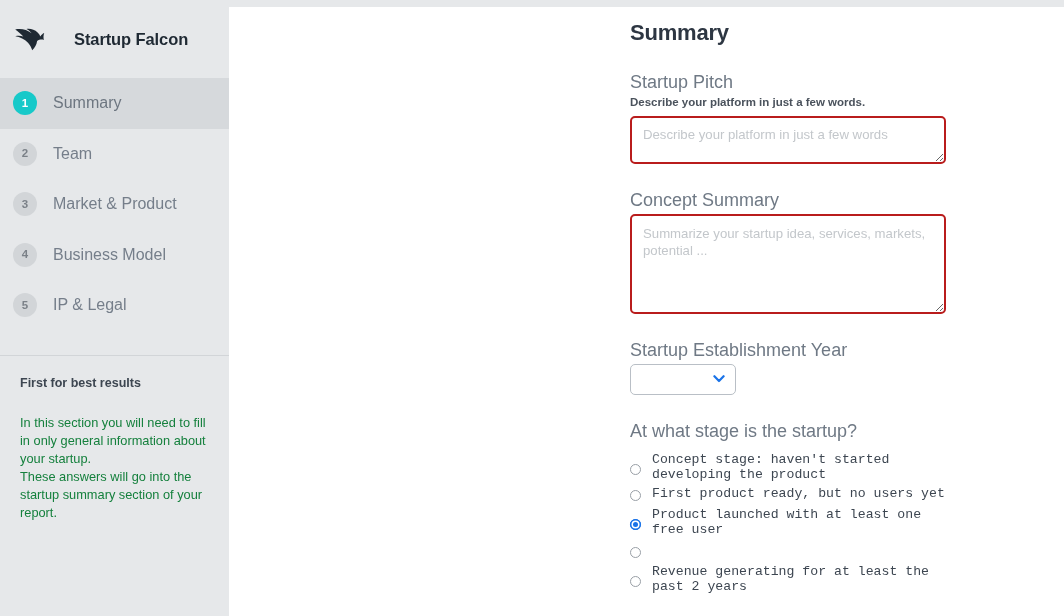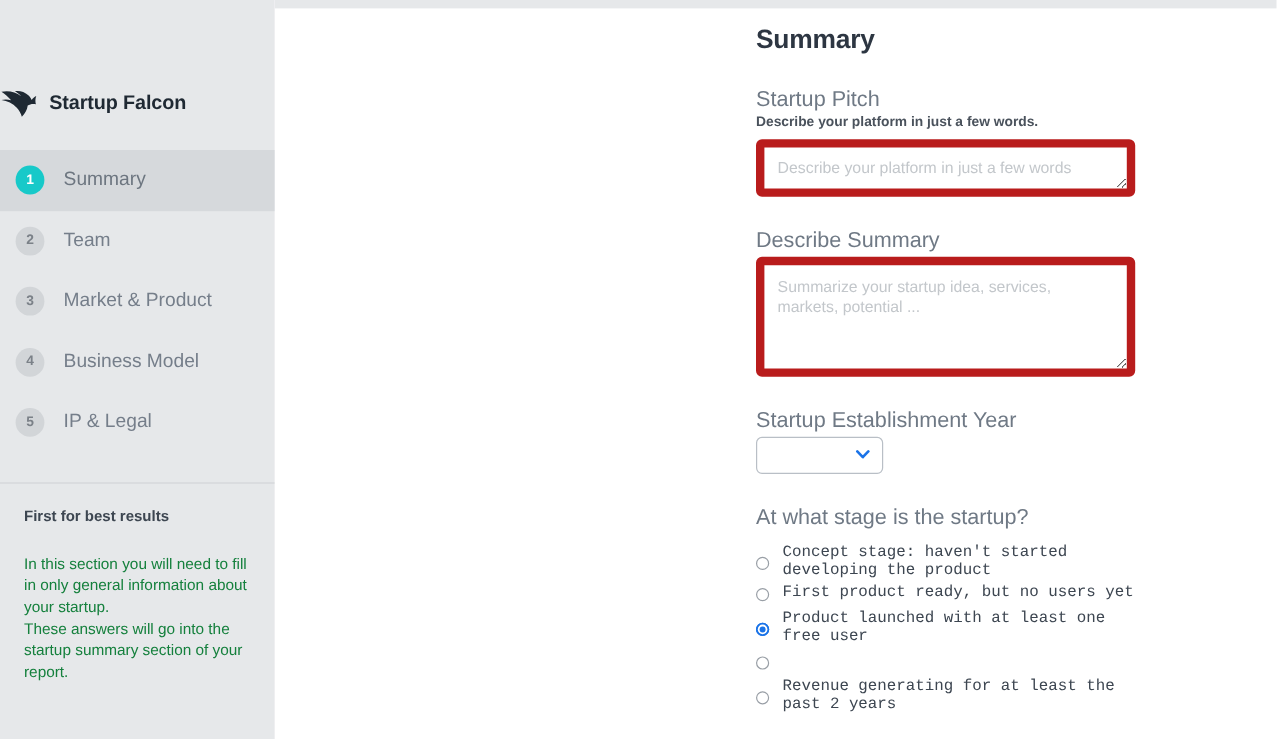--- a/index.html
+++ b/index.html
@@ -30,22 +30,22 @@
     background: #e6e8ea;
     display: flex;
     flex-direction: column;
     position: relative;
   }
 
   .brand {
     height: 78px;
     display: flex;
     align-items: center;
-    gap: 7px;
-    margin-top: 47px;
+    padding-left: 14px;
+    gap: 26px;
   }
   .brand-logo {
     width: 34px;
     height: 30px;
     display: block;
     flex: 0 0 auto;
   }
   .brand-name {
     font-size: 16.5px;
     font-weight: bold;
@@ -158,21 +158,21 @@
   .field-help {
     font-size: 11.5px;
     font-weight: bold;
     color: #4a525c;
     margin-bottom: 8px;
   }
 
   textarea.input {
     display: block;
     width: 316px;
-    border: 7px solid #b91c1c;
+    border: 2px solid #b91c1c;
     border-radius: 5px;
     padding: 9px 11px;
     font-family: "Liberation Sans", sans-serif;
     font-size: 13.2px;
     color: #4c1d95;
     background: #fff;
     resize: vertical;
     outline: none;
   }
   textarea.input::placeholder { color: #c3c7cb; }
@@ -312,21 +312,21 @@
 
       <div class="field">
         <div class="field-label">Startup Pitch</div>
         <div class="field-help">Describe your platform in just a few words.</div>
         <textarea class="input pitch" placeholder="Describe your platform in just a few words" style=""></textarea>
       </div>
 
       <div class="gap-md"></div>
 
       <div class="field">
-        <div class="field-label">Describe Summary</div>
+        <div class="field-label">Concept Summary</div>
         <textarea class="input summary" placeholder="Summarize your startup idea, services, markets, potential ..." style=""></textarea>
       </div>
 
       <div class="gap-md"></div>
 
       <div class="field">
         <div class="field-label">Startup Establishment Year</div>
         <div class="select-wrap">
           <select class="select">
             <option></option>

